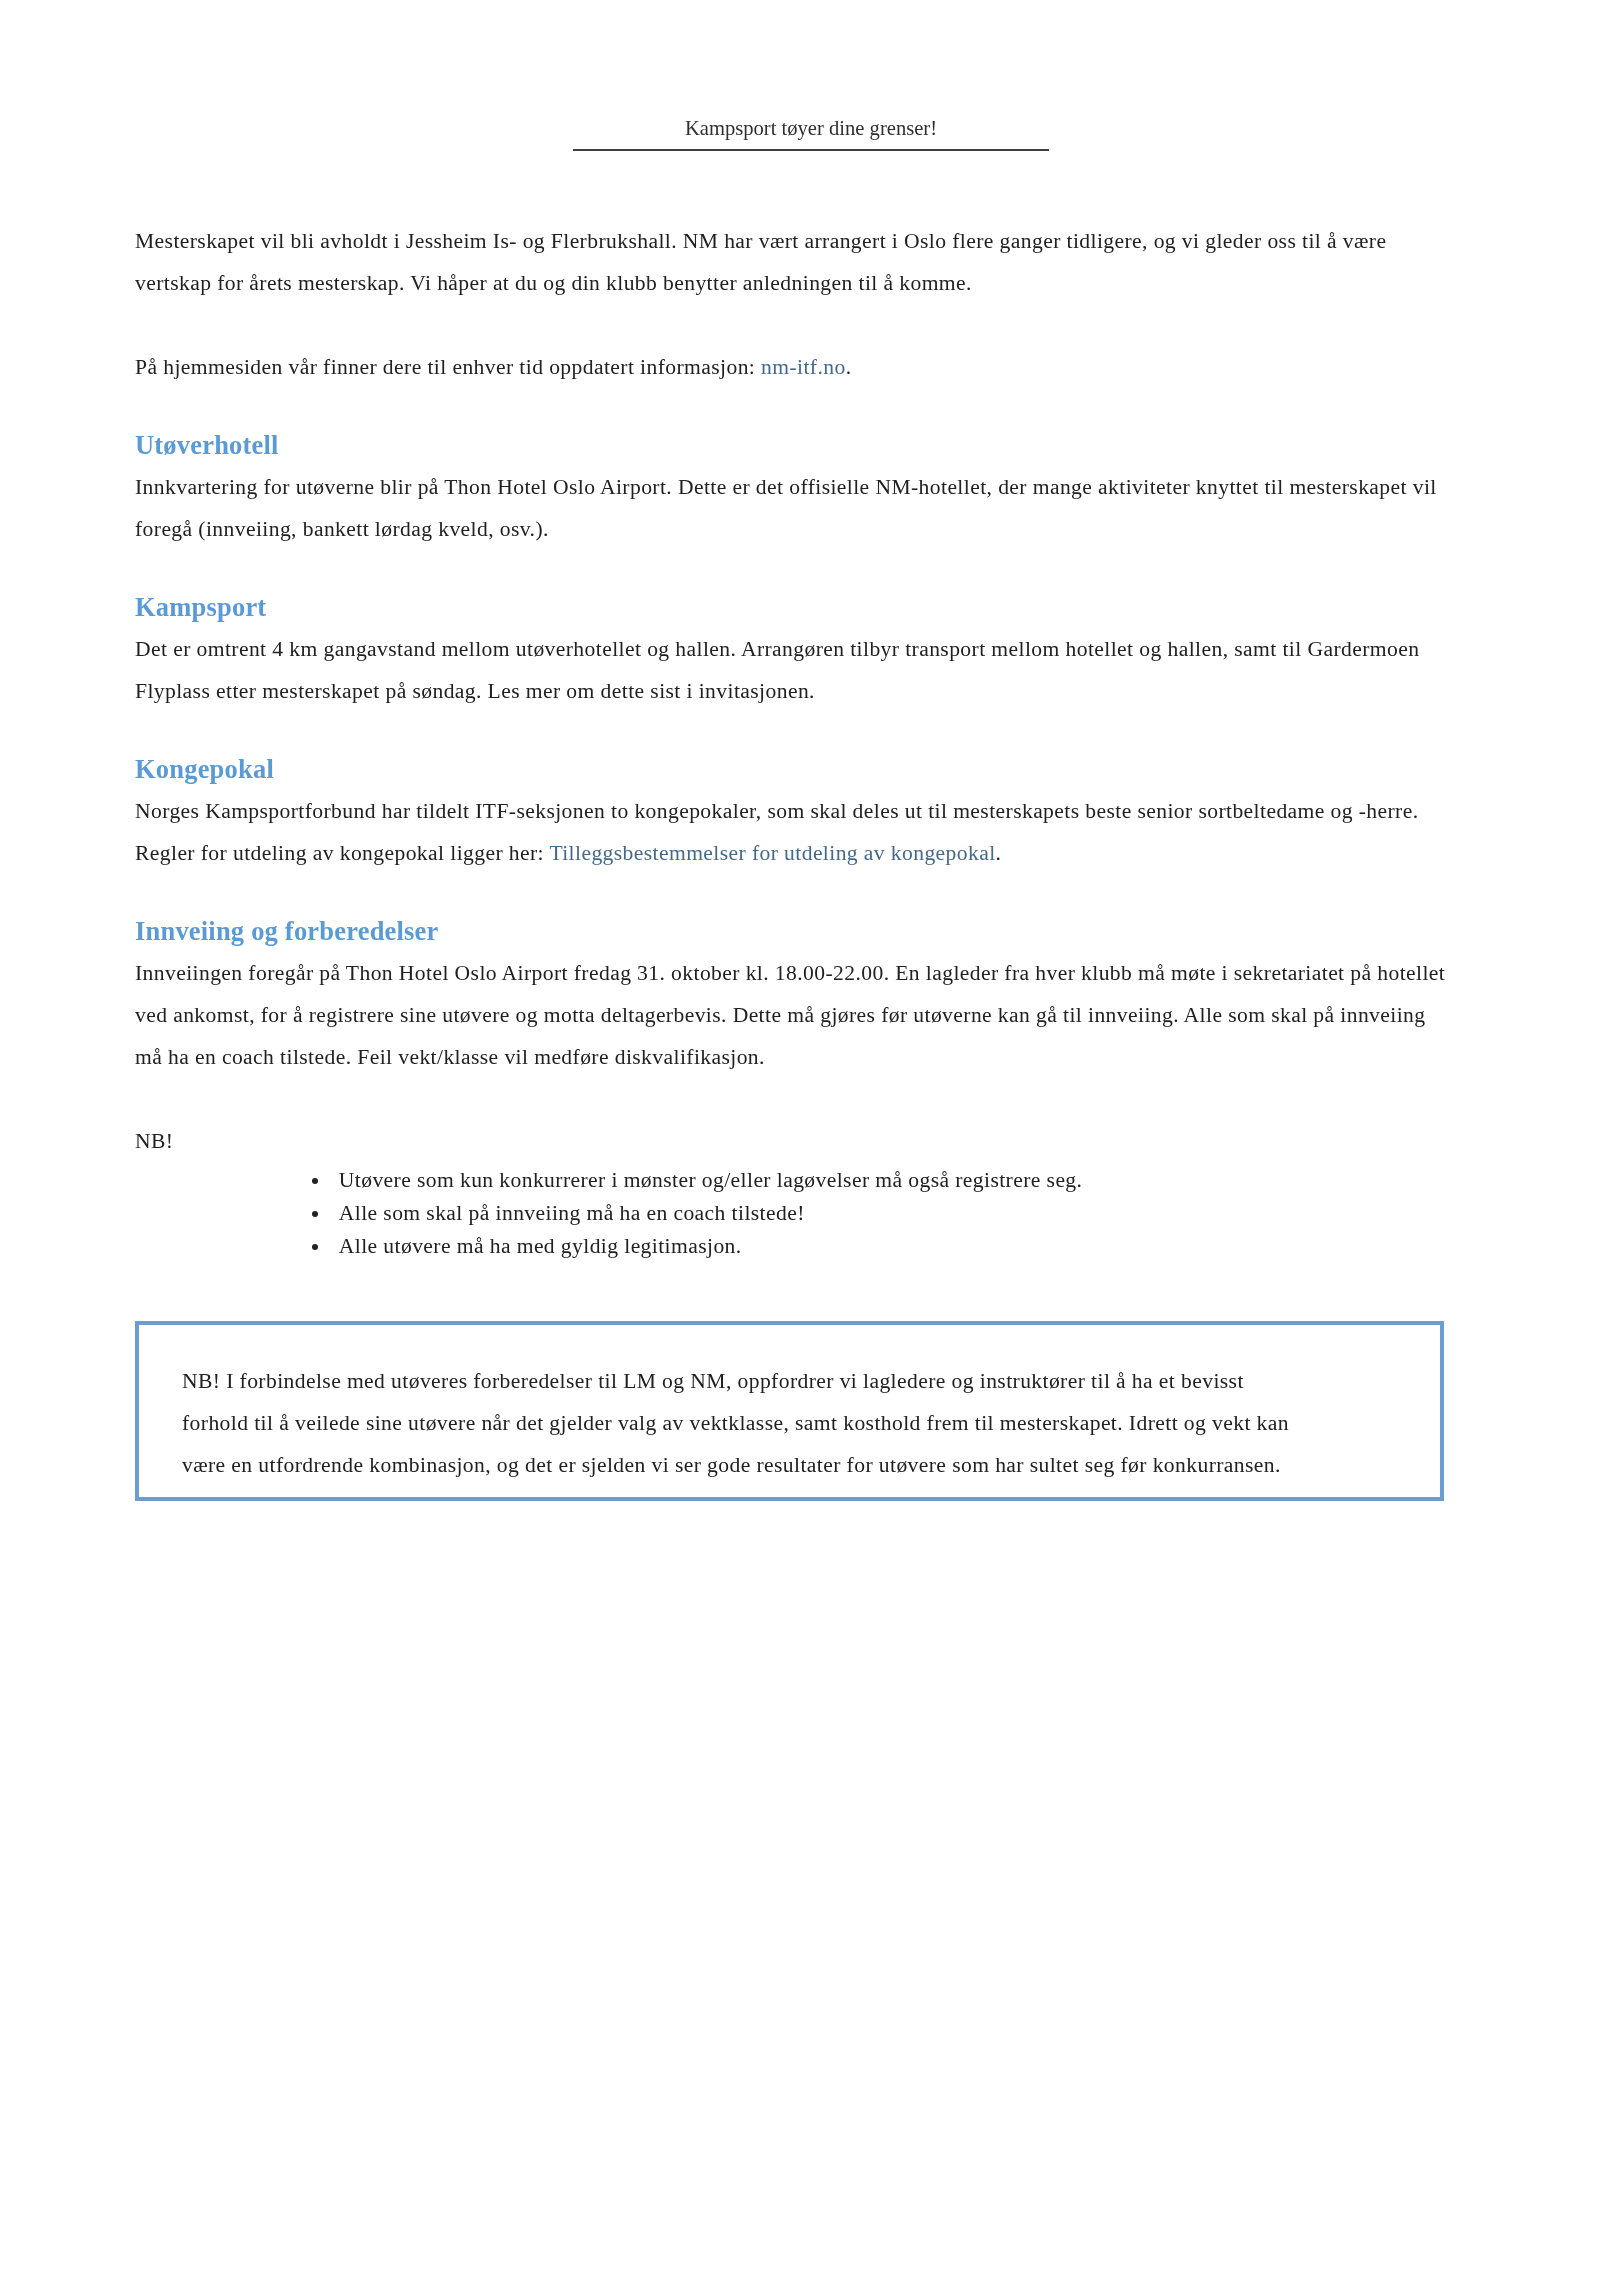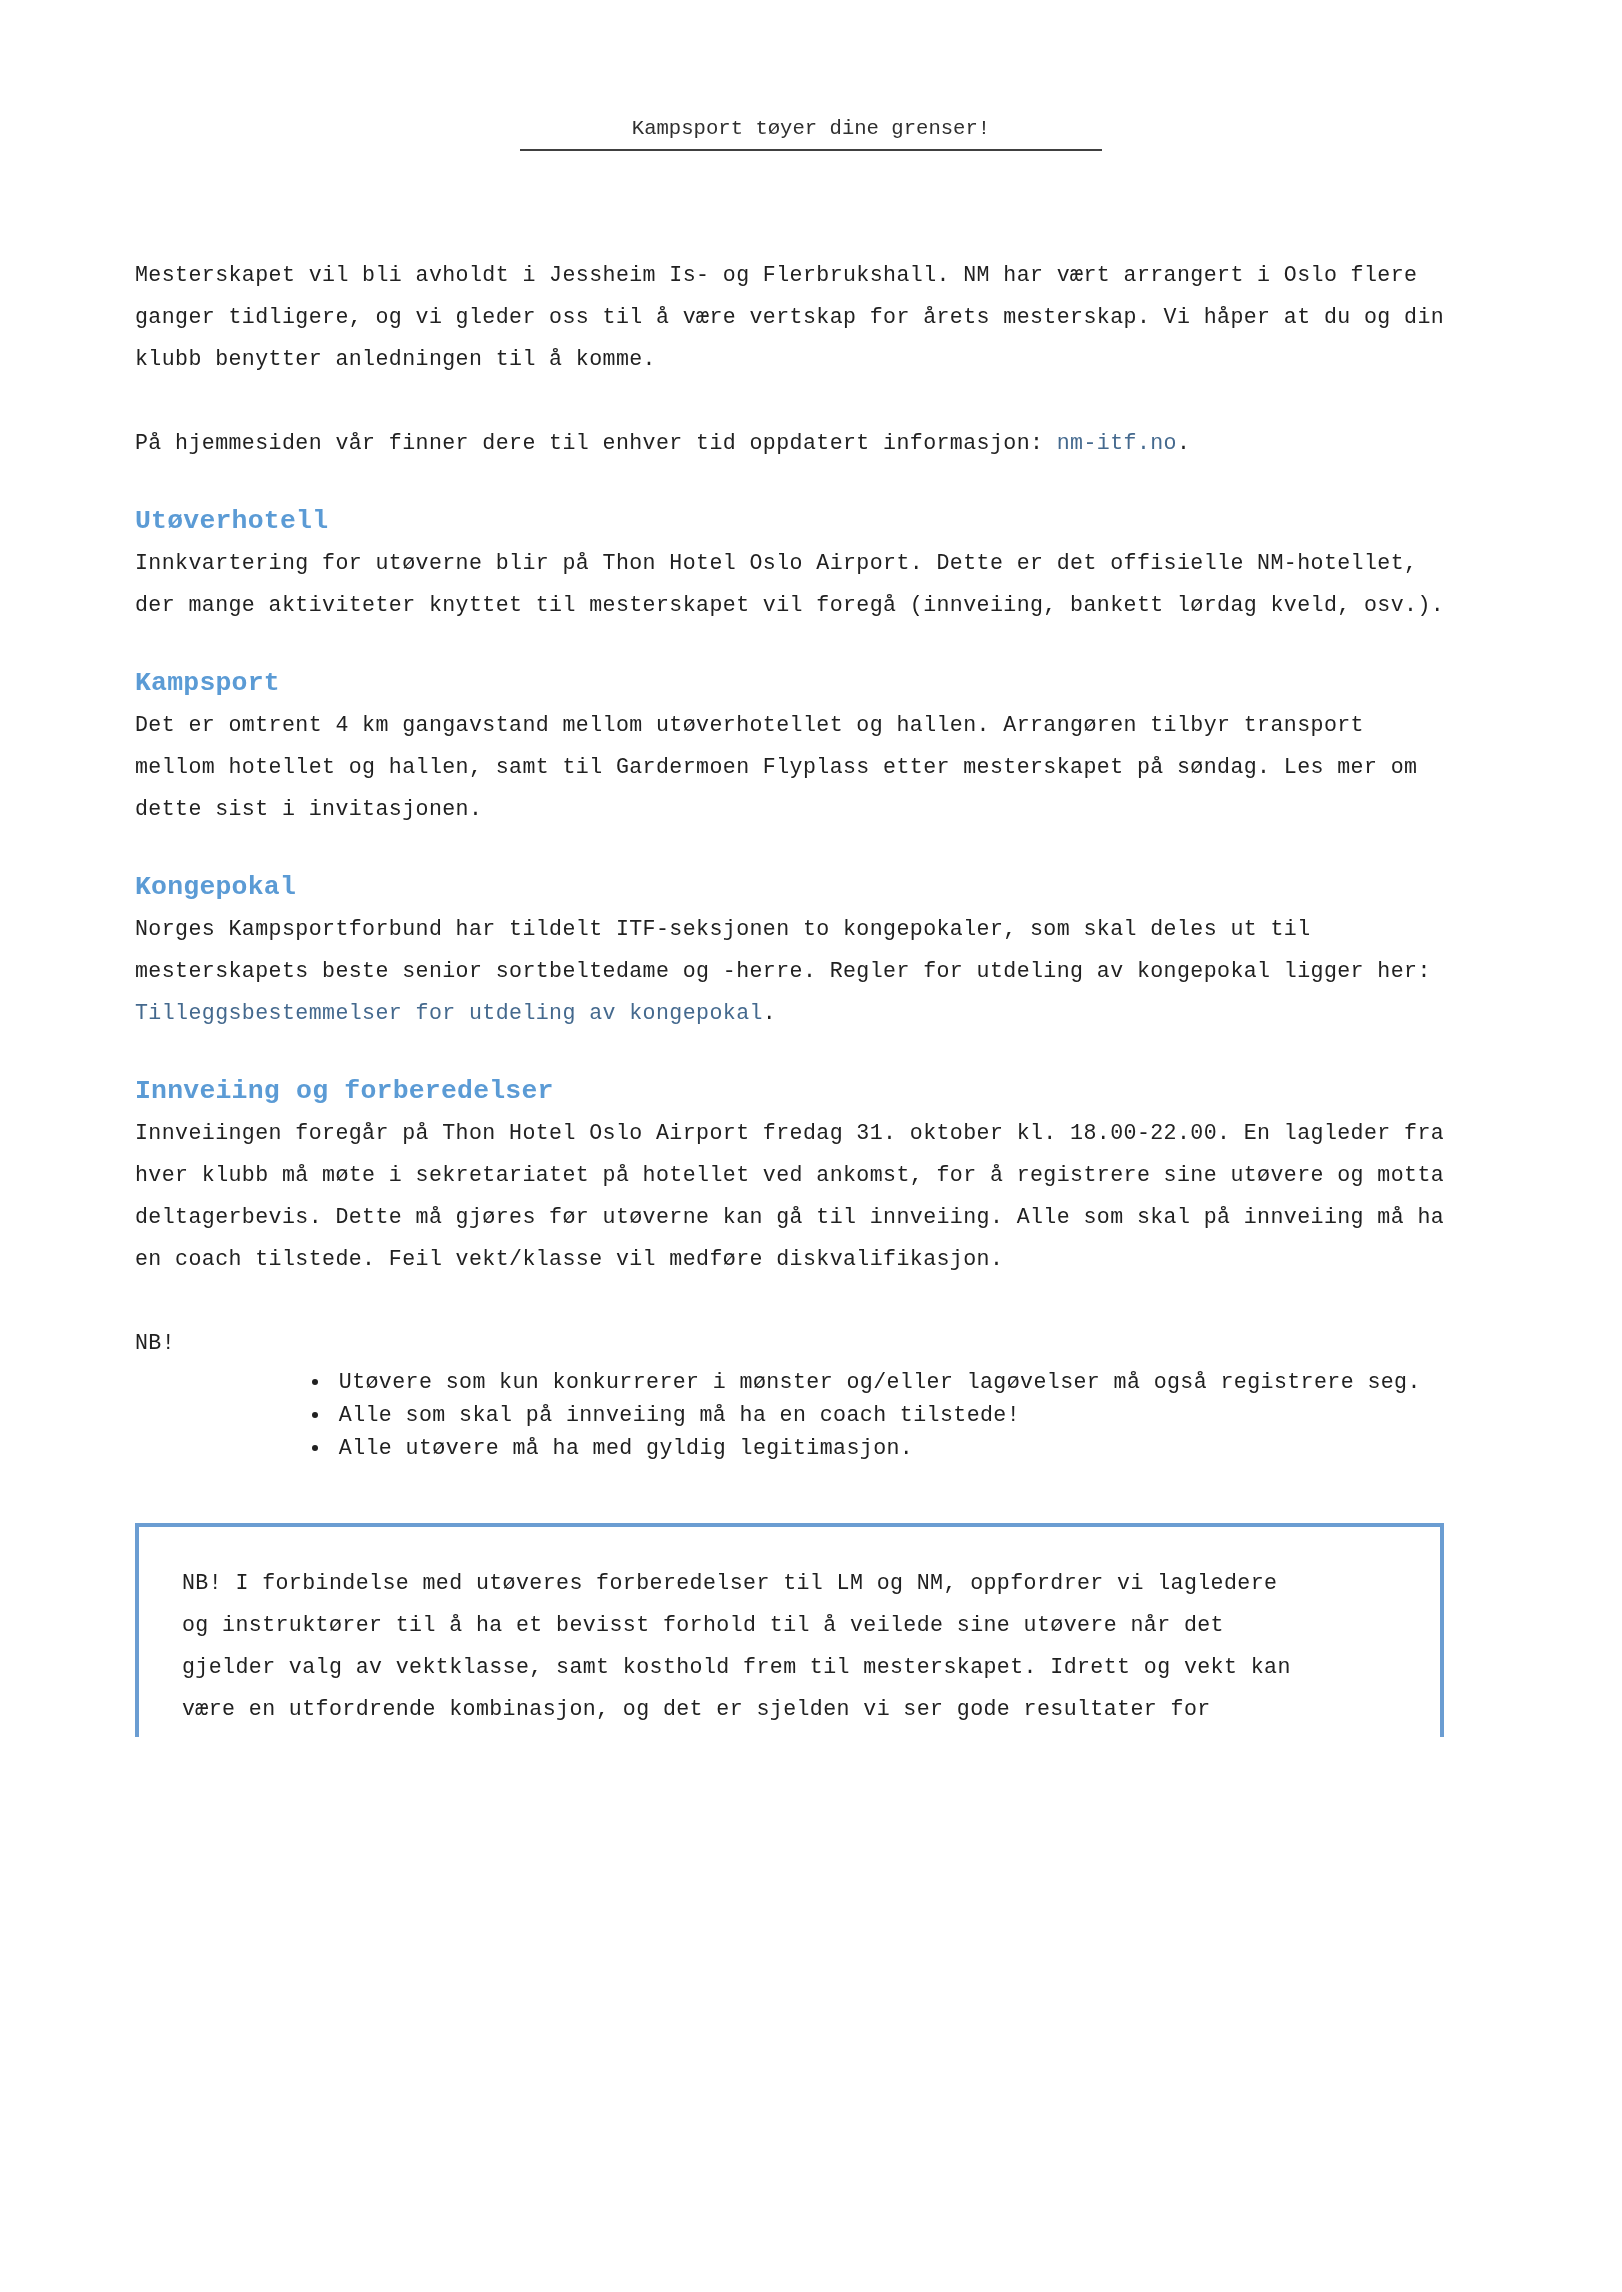--- a/index.html
+++ b/index.html
@@ -8,42 +8,42 @@
     --boxBorder:#6B9DD2;
     --text:#212121;
     --rule:#404040;
   }
   html,body{margin:0;padding:0;background:#ffffff;}
   .page{
     position:relative;
     width:1622px;
     height:1737px;
     background:#ffffff;
-    font-family:Liberation Mono, monospace;
+    font-family:Liberation Serif, serif;
     color:var(--text);
     overflow:hidden;
   }
   .doc-header{
     position:absolute;
     top:116px;
     left:0;
     right:0;
     text-align:center;
   }
   .tagline{
     display:inline-block;
     font-size:20.6px;
     line-height:25.5px;
     color:#2f2f2f;
     padding:0 112px 7.8px 112px;
     border-bottom:2px solid var(--rule);
   }
   .content{
     position:absolute;
-    top:254px;
+    top:220px;
     left:135px;
     width:1313px;
     font-size:21.6px;
     letter-spacing:0.4px;
     line-height:42px;
     text-align:left;
   }
   .content p{margin:0 0 42px 0;}
   h2.section-heading{
     font-size:26.5px;

